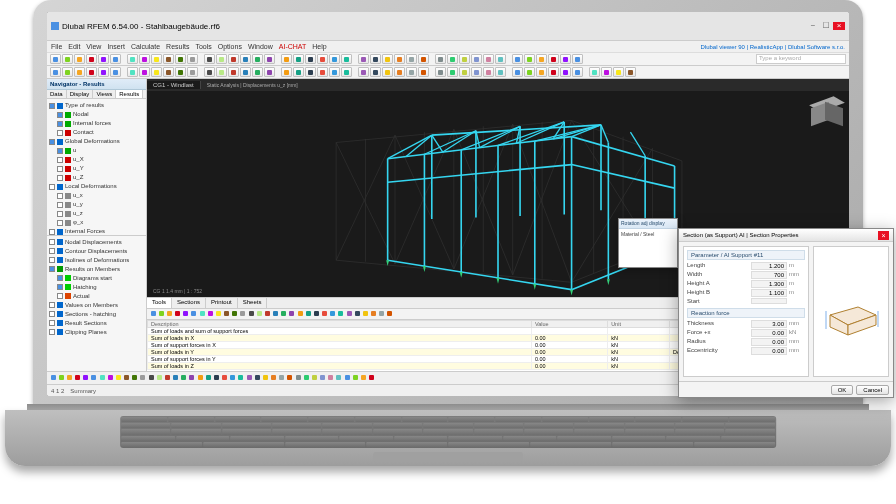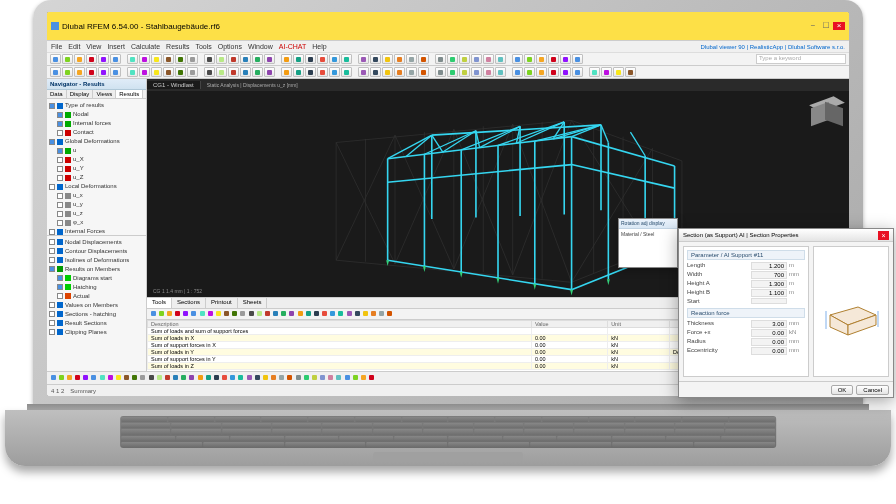--- a/index.html
+++ b/index.html
@@ -11,21 +11,21 @@
 .screen { background:#000; width:100%; height:384px; position:relative; overflow:hidden; border-radius:2px; }
 .keyboard-base { height:56px; background:linear-gradient(#bfbfbf,#9d9d9d); border-radius:0 0 20px 20px; margin:-2px -28px 0; position:relative; box-shadow:0 6px 10px rgba(0,0,0,.35); }
 .hinge { height:8px; background:linear-gradient(#8c8c8c,#b0b0b0); margin:0 -6px; }
 .keys { position:absolute; top:6px; left:50%; transform:translateX(-50%); width:74%; height:32px; background:linear-gradient(#7d7d7d,#6c6c6c); border-radius:3px; display:grid; grid-template-rows:repeat(5,1fr); gap:1px; padding:1px; }
 .krow { display:flex; gap:1px; }
 .key { flex:1; background:linear-gradient(#878787,#6e6e6e); border-radius:1px; }
 .trackpad { position:absolute; bottom:4px; left:50%; transform:translateX(-50%); width:150px; height:10px; background:#a0a0a0; border-radius:3px; }
 
 
 .app { position:absolute; inset:0; background:#fff; display:flex; flex-direction:column; }
-.titlebar { height:14px; background:#fde047; display:flex; align-items:center; padding:14px 4px; border-bottom:1px solid #ccc; }
+.titlebar { height:14px; background:#e5e5e5; display:flex; align-items:center; padding:14px 4px; border-bottom:1px solid #ccc; }
 .titlebar .icon { width:8px; height:8px; background:#4a90e2; margin-right:3px; }
 .titlebar .wc { margin-left:auto; display:flex; gap:1px; }
 .wc span { width:12px; height:8px; display:inline-block; text-align:center; line-height:8px; color:#666; }
 .wc span:last-child { background:#e81123; color:#fff; }
 
 .menubar { height:12px; background:#f0f0f0; display:flex; align-items:center; padding:0 4px; gap:6px; font-size:7px; color:#333; border-bottom:1px solid #ddd; }
 .menubar .brand { margin-left:auto; color:#0066cc; font-size:6px; }
 
 .toolbar { height:13px; background:#f3f3f3; border-bottom:1px solid #ccc; display:flex; align-items:center; padding:0 3px; gap:1px; }
 .toolbar .tbtn { width:11px; height:10px; background:linear-gradient(#fff,#e8e8e8); border:1px solid #c0c0c0; border-radius:1px; display:flex; align-items:center; justify-content:center; font-size:6px; }

